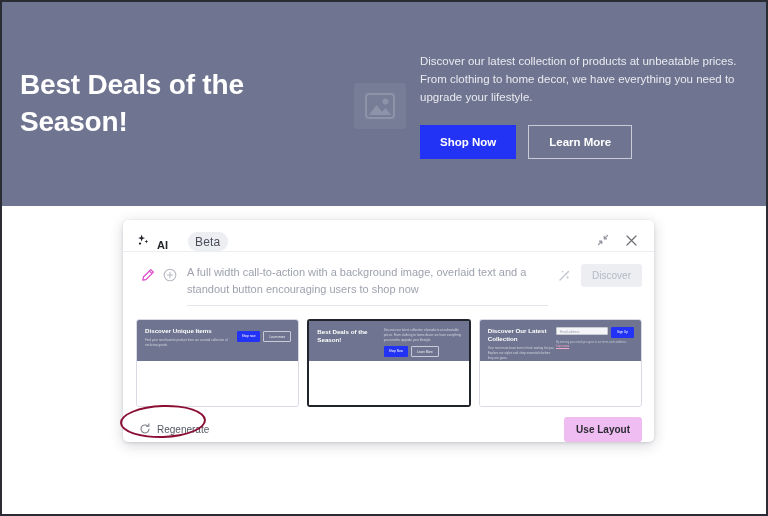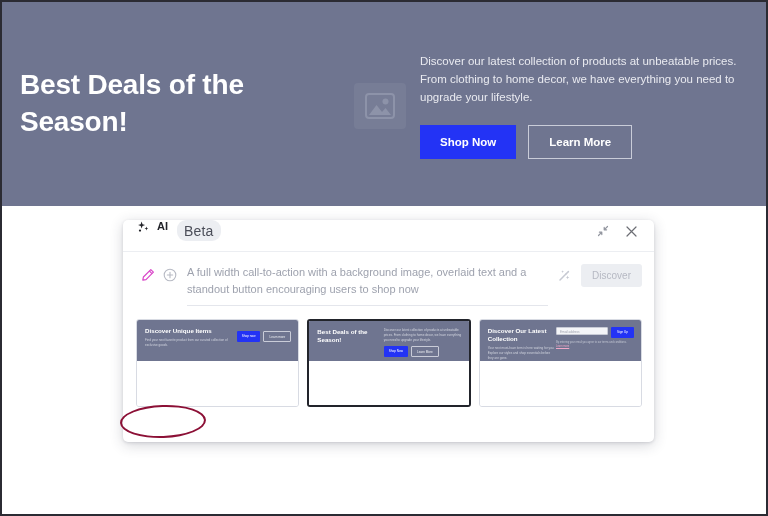--- a/index.html
+++ b/index.html
@@ -88,35 +88,35 @@
     position: absolute;
     left: 121px; top: 218px;
     width: 531px; height: 222px;
     background: #ffffff;
     border-radius: 5px;
     box-shadow: 0 3px 14px rgba(40,44,63,0.20), 0 1px 3px rgba(40,44,63,0.14);
   }
   .panel-head {
     height: 32px;
     display: flex;
-    align-items: flex-start;
-    padding: 0 12px 16px 14px;
+    align-items: flex-end;
+    padding: 0 12px 0 14px;
     border-bottom: 1px solid #eceef2;
   }
   .ai-label {
     font-size: 11px;
     font-weight: bold;
     color: #23242a;
     margin-left: 7px;
   }
   .beta-badge {
-    margin-left: 9px;
+    margin-left: 20px;
     background: #eceef2;
     color: #4b4e59;
-    font-size: 14px;
+    font-size: 12px;
     padding: 2.5px 7px;
     border-radius: 9px;
     letter-spacing: 0.2px;
   }
   .head-spacer { flex: 1; }
   .head-icon {
     width: 22px; height: 22px;
     display: flex; align-items: center; justify-content: center;
     cursor: pointer;
     opacity: .75;
@@ -403,18 +403,31 @@
               <span>By entering your email you agree to our terms and conditions.</span>
               <u>Learn more</u>
             </div>
           </div>
         </div>
         <div class="card-body"></div>
       </div>
 
     </div>
 
+    <div class="panel-foot">
+      <div class="regen">
+        <span>
+          <svg width="12" height="12" viewBox="0 0 12 12">
+            <path d="M10 6 A4 4 0 1 1 8.6 2.9" fill="none" stroke="#7b7e89" stroke-width="1.1" stroke-linecap="round"></path>
+            <path d="M9.9 0.9 L9.9 3.2 L7.6 3.2" fill="none" stroke="#7b7e89" stroke-width="1.1" stroke-linecap="round" stroke-linejoin="round"></path>
+          </svg>
+        </span>
+        <span class="regen-label">Regenerate</span>
+      </div>
+      <span class="foot-spacer"></span>
+      <button class="btn-uselayout">Use Layout</button>
+    </div>
 
   </div>
 
   <div class="annot"></div>
 
 </div>
 
 </body></html>

